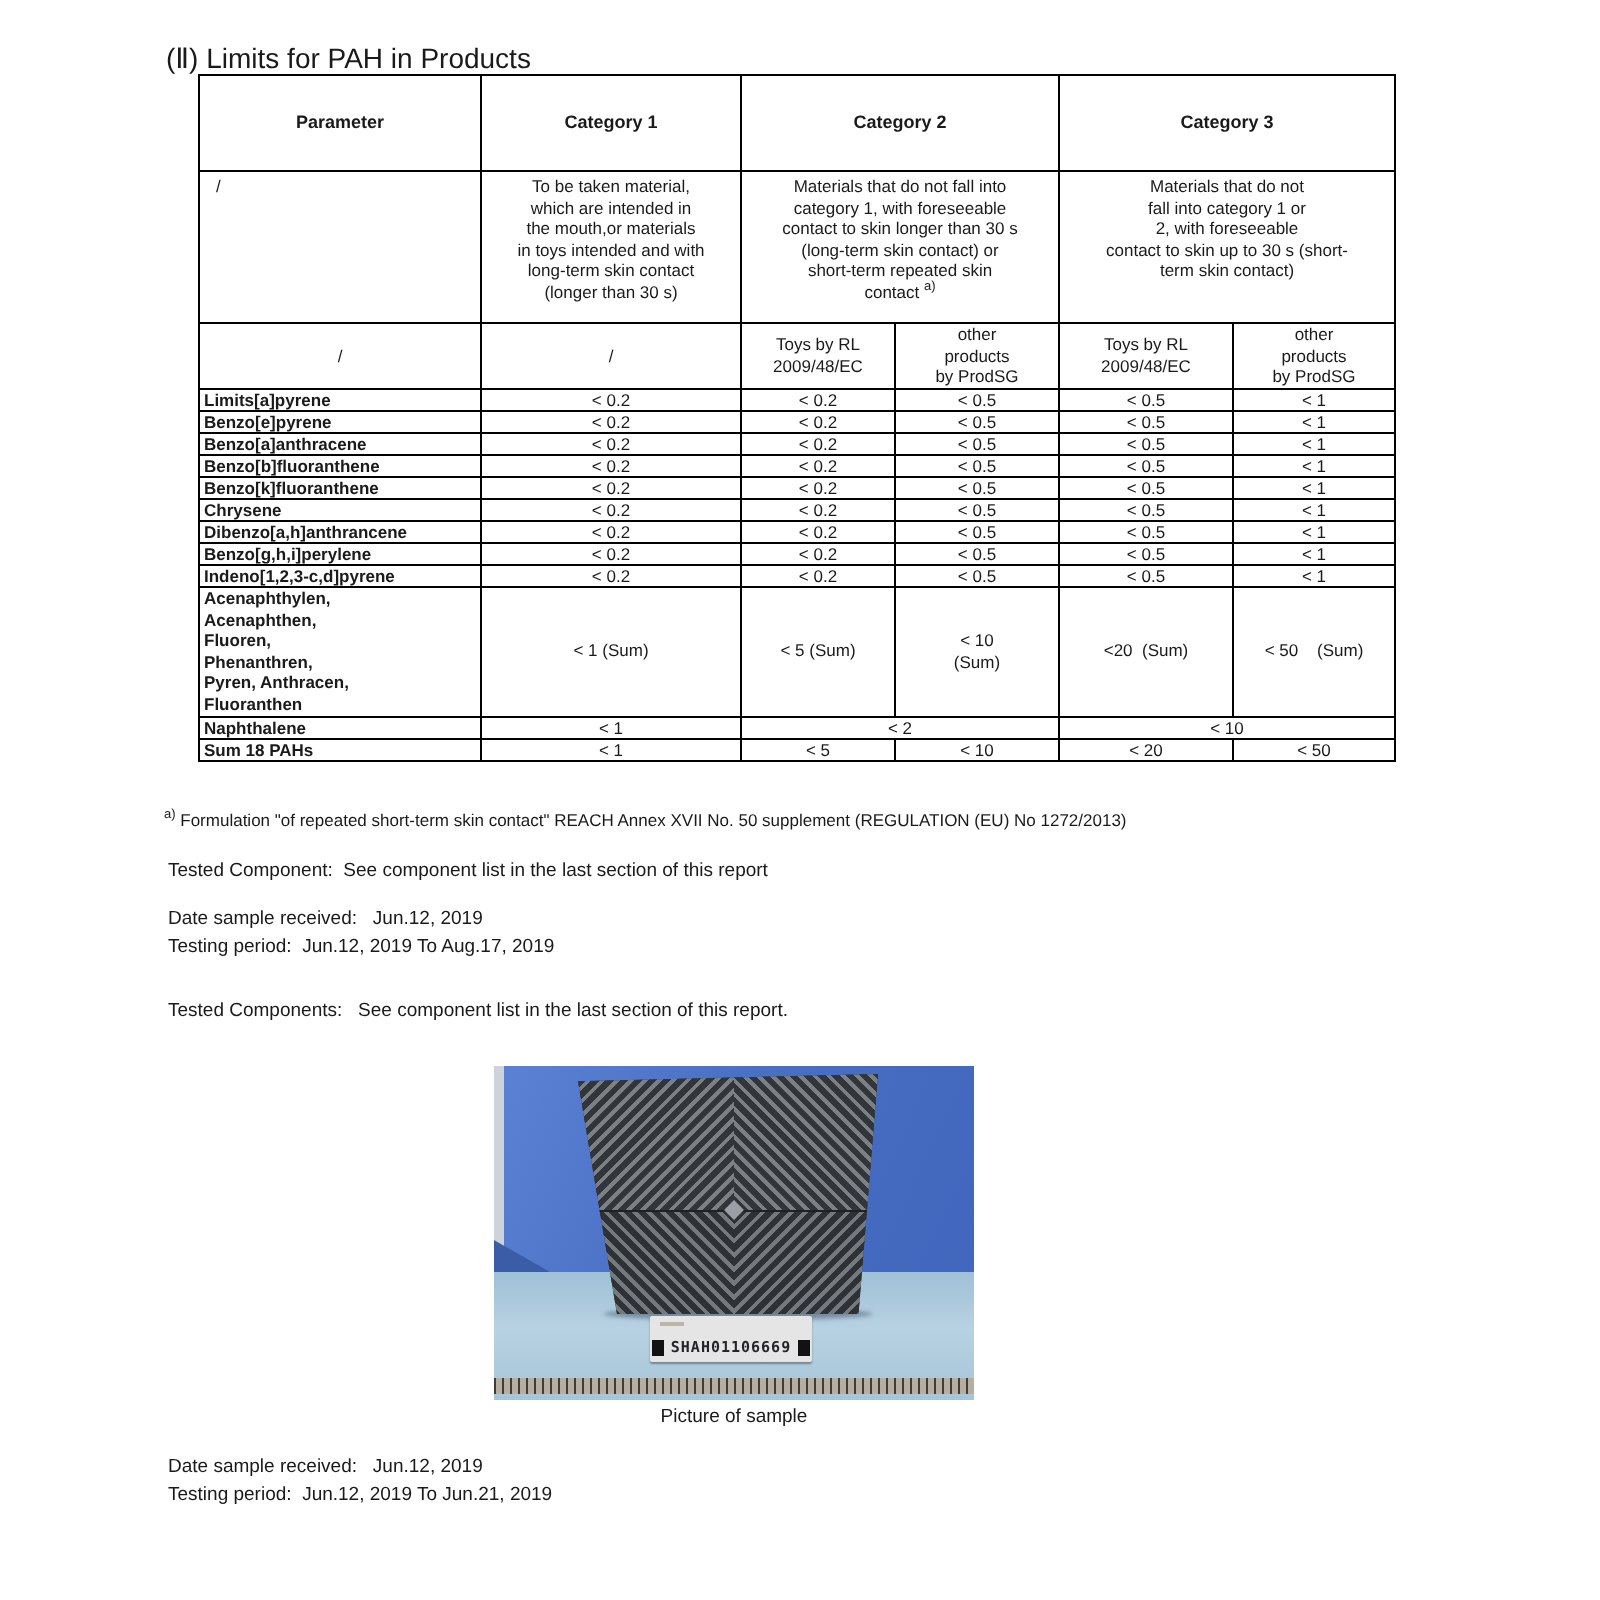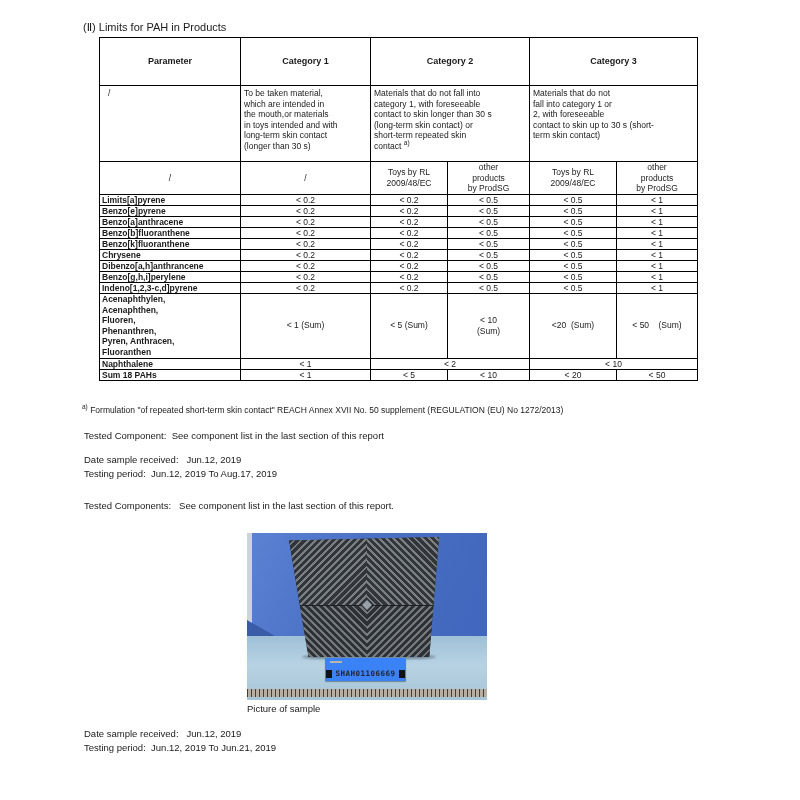--- a/index.html
+++ b/index.html
@@ -1,31 +1,31 @@
 <!DOCTYPE html>
 <html><head>
 <meta charset="utf-8">
 <style>
   html,body { margin:0; padding:0; background:#fff; }
   .page {
     position:relative; width:800px; height:800px; background:#ffffff;
     font-family:"Liberation Sans","DejaVu Sans",sans-serif; color:#1a1a1a; overflow:hidden;
   }
-  .title { position:absolute; left:83px; top:21px; font-size:11px; }
+  .title { position:absolute; left:83px; top:21px; font-size:14px; }
 
   
   table.limits { position:absolute; left:99px; top:37px; width:598px;
     border-collapse:collapse; table-layout:fixed;padding-left:24px; }
   .limits th, .limits td { border:1px solid #000; font-size:8.5px; line-height:10.5px;
     padding:0; vertical-align:middle; overflow:hidden; }
   .limits th { font-size:9px; font-weight:bold; text-align:center; }
   tr.h1 { height:48px; } tr.h2 { height:76px; } tr.h3 { height:31px; }
   tr.d  { height:11px; } tr.d td { line-height:10px; }
   tr.g  { height:65px;margin-top:28px; }
-  td.desc { vertical-align:top; text-align:left; padding:2px 3px; }
+  td.desc { vertical-align:top; text-align:center; padding:2px 3px; }
   td.slash { vertical-align:top; text-align:left; padding:2px 0 0 8px; }
   td.pname { font-weight:bold; text-align:left; padding-left:2px; }
   td.val { text-align:center; }
   .pre { white-space:pre-wrap; }
   sup { font-size:6.5px; line-height:0; }
 
   
   .fn { position:absolute; left:82px; top:405px; font-size:8.5px; white-space:pre-wrap; }
   .bl { position:absolute; left:84px; font-size:9.5px; white-space:pre-wrap; }
   .l1 { top:430px; } .l2 { top:454px; } .l3 { top:468px; } .l4 { top:500px; }
@@ -52,28 +52,28 @@
   .q.bl { left:0;   top:57%; width:52%; height:43%;
     background:repeating-linear-gradient(45deg,#74797e 0 2px,#2e3236 2px 5px); }
   .q.br { left:52%; top:57%; width:48%; height:43%;
     background:repeating-linear-gradient(135deg,#74797e 0 2px,#2e3236 2px 5px); }
   .seam { position:absolute; left:0; top:57%; width:100%; height:1px; background:#1e2226; }
   .cdot { position:absolute; left:52%; top:57%; width:7px; height:7px; background:#9aa0a5;
     transform:translate(-50%,-50%) rotate(45deg); }
   .ruler { position:absolute; left:0; top:156px; width:100%; height:8px;
     background:repeating-linear-gradient(90deg,rgba(45,40,35,0.85) 0 1px,rgba(0,0,0,0) 1px 4px),#b6ae9f; }
   .slabel { position:absolute; left:78px; top:125px; width:81px; height:23px;
-    background:#3b82f6; border-radius:1px; box-shadow:0 1px 1px rgba(0,0,0,0.35); }
+    background:#e5e5e5; border-radius:1px; box-shadow:0 1px 1px rgba(0,0,0,0.35); }
   .slabel::before { content:""; position:absolute; left:5px; top:3px; width:12px; height:2px; background:#b9b6ac; }
   .slabel .tab { position:absolute; bottom:3px; width:6px; height:8px; background:#121212; }
   .tab.left { left:1px; } .tab.right { right:1px; }
   .label-text { position:absolute; left:8px; right:8px; bottom:3px; text-align:center;
     font-family:"DejaVu Sans Mono",monospace; font-weight:bold; font-size:7.5px;
     letter-spacing:0.5px; color:#23252a; }
-  .caption { position:absolute; left:247px; top:703px; width:240px; font-size:9.5px; }
+  .caption { position:absolute; left:247px; top:703px; width:240px; text-align:center; font-size:9.5px; }
 </style>
 </head>
 <body>
 
 <div class="page">
 
   <div class="title">(Ⅱ) Limits for PAH in Products</div>
 
   <table class="limits">
     <colgroup>

